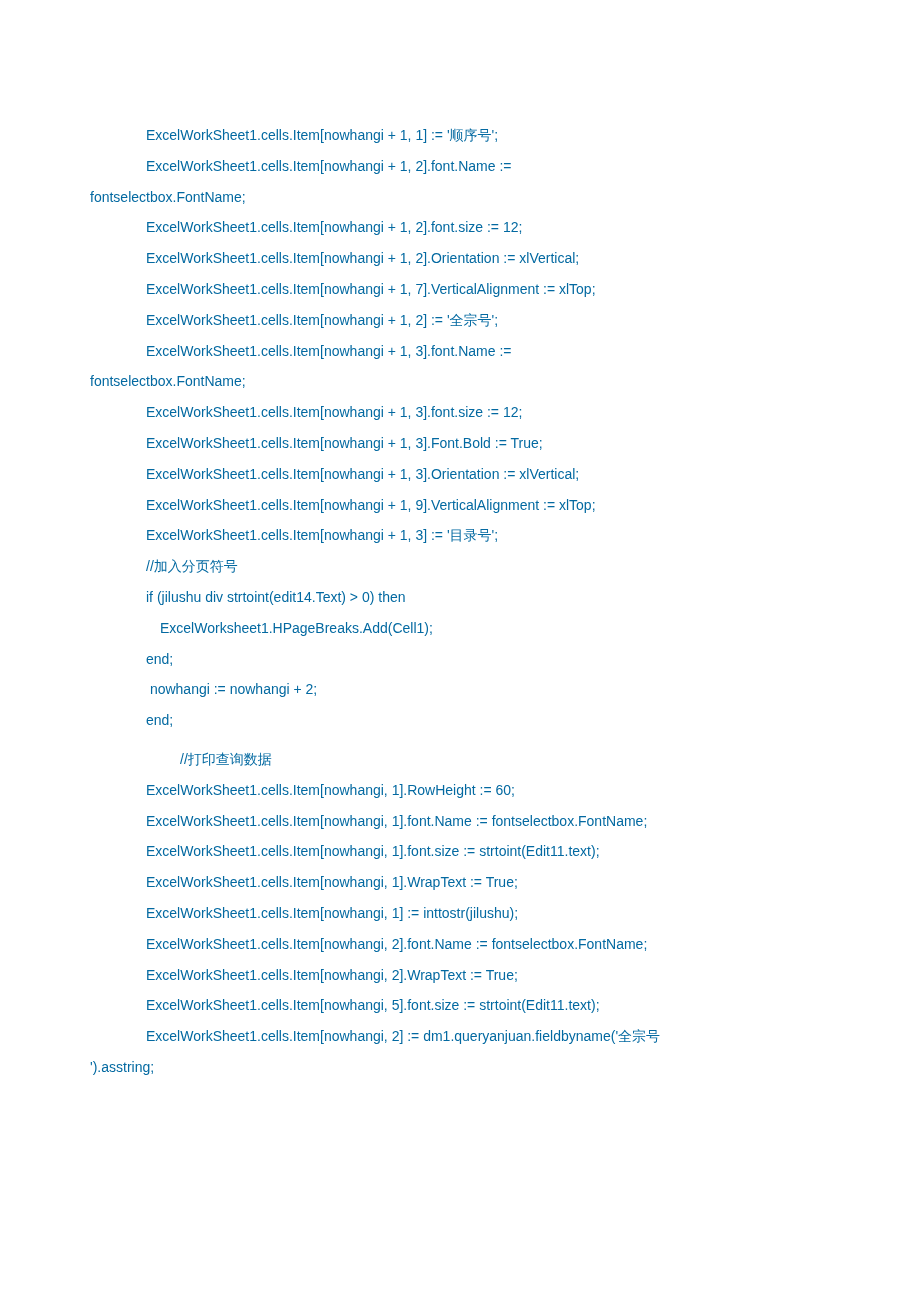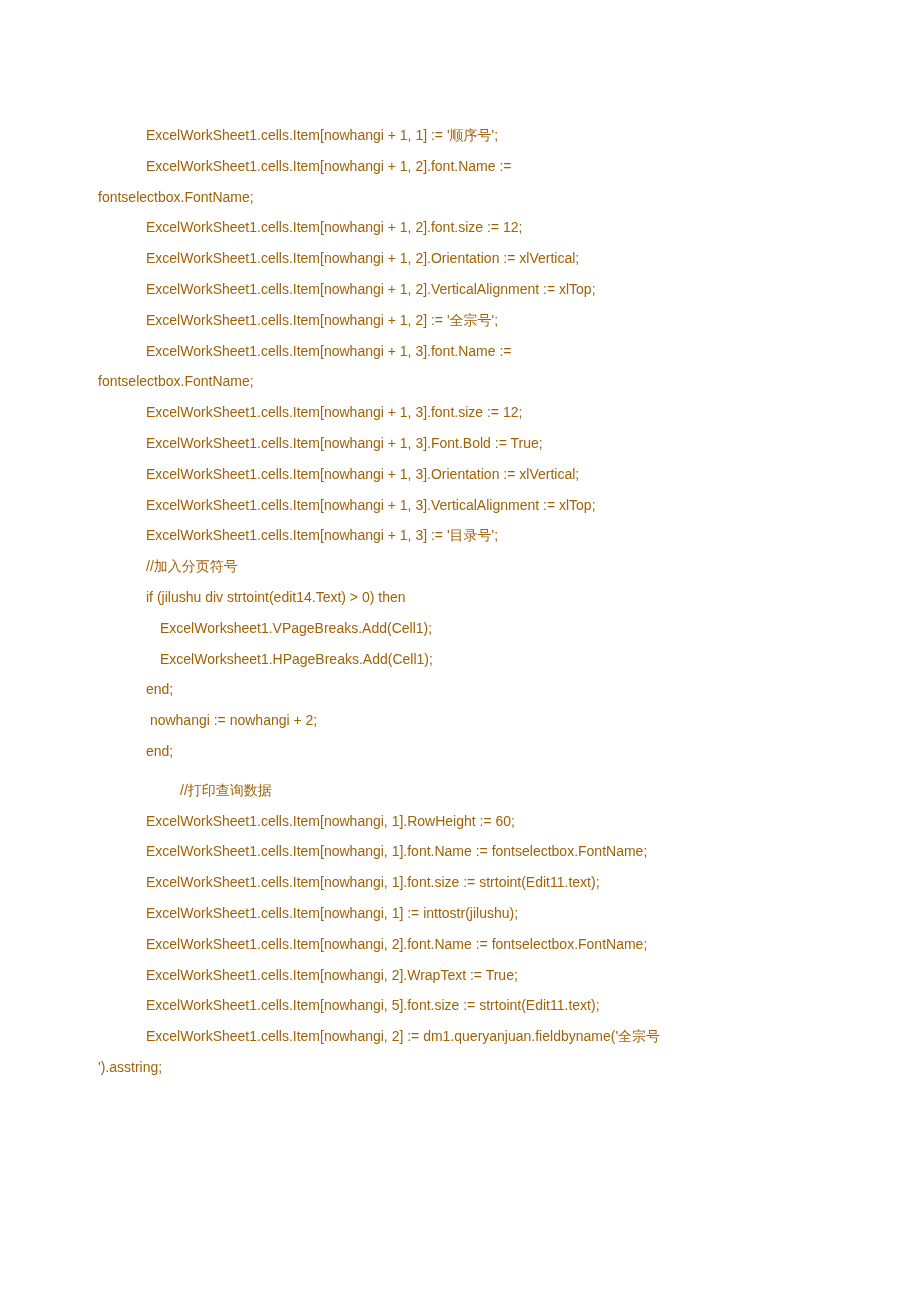--- a/index.html
+++ b/index.html
@@ -8,59 +8,59 @@
     padding: 0;
     font-family: Arial, "Microsoft YaHei", sans-serif;
     width: 920px;
   }
   .page {
     padding: 120px 90px 80px 90px;
     box-sizing: border-box;
   }
   .code-line {
     font-size: 14px;
-    color: #a16207;
+    color: #0369a1;
     line-height: 2.2;
     white-space: pre;
   }
   .indent-1 { padding-left: 56px; }
   .indent-2 { padding-left: 70px; }
   .indent-3 { padding-left: 90px; margin-top: 8px; }
-  .no-indent { padding-left: 0; margin-left: 8px; }
+  .no-indent { padding-left: 0; }
 </style>
 </head>
 <body>
 
 <div class="page">
   <div id="code-container">
       <div class="code-line indent-1">ExcelWorkSheet1.cells.Item[nowhangi + 1, 1] := '顺序号';</div>
       <div class="code-line indent-1">ExcelWorkSheet1.cells.Item[nowhangi + 1, 2].font.Name :=</div>
       <div class="code-line no-indent">fontselectbox.FontName;</div>
       <div class="code-line indent-1">ExcelWorkSheet1.cells.Item[nowhangi + 1, 2].font.size := 12;</div>
       <div class="code-line indent-1">ExcelWorkSheet1.cells.Item[nowhangi + 1, 2].Orientation := xlVertical;</div>
-      <div class="code-line indent-1">ExcelWorkSheet1.cells.Item[nowhangi + 1, 2].VerticalAlignment := xlTop;</div>
+      <div class="code-line indent-1">ExcelWorkSheet1.cells.Item[nowhangi + 1, 7].VerticalAlignment := xlTop;</div>
       <div class="code-line indent-1">ExcelWorkSheet1.cells.Item[nowhangi + 1, 2] := '全宗号';</div>
       <div class="code-line indent-1">ExcelWorkSheet1.cells.Item[nowhangi + 1, 3].font.Name :=</div>
       <div class="code-line no-indent">fontselectbox.FontName;</div>
       <div class="code-line indent-1">ExcelWorkSheet1.cells.Item[nowhangi + 1, 3].font.size := 12;</div>
       <div class="code-line indent-1">ExcelWorkSheet1.cells.Item[nowhangi + 1, 3].Font.Bold := True;</div>
       <div class="code-line indent-1">ExcelWorkSheet1.cells.Item[nowhangi + 1, 3].Orientation := xlVertical;</div>
-      <div class="code-line indent-1">ExcelWorkSheet1.cells.Item[nowhangi + 1, 3].VerticalAlignment := xlTop;</div>
+      <div class="code-line indent-1">ExcelWorkSheet1.cells.Item[nowhangi + 1, 9].VerticalAlignment := xlTop;</div>
       <div class="code-line indent-1">ExcelWorkSheet1.cells.Item[nowhangi + 1, 3] := '目录号';</div>
       <div class="code-line indent-1">//加入分页符号</div>
       <div class="code-line indent-1">if (jilushu div strtoint(edit14.Text) &gt; 0) then</div>
-      <div class="code-line indent-2">ExcelWorksheet1.VPageBreaks.Add(Cell1);</div>
       <div class="code-line indent-2">ExcelWorksheet1.HPageBreaks.Add(Cell1);</div>
       <div class="code-line indent-1">end;</div>
       <div class="code-line indent-1"> nowhangi := nowhangi + 2;</div>
       <div class="code-line indent-1">end;</div>
       <div class="code-line indent-3">//打印查询数据</div>
       <div class="code-line indent-1">ExcelWorkSheet1.cells.Item[nowhangi, 1].RowHeight := 60;</div>
       <div class="code-line indent-1">ExcelWorkSheet1.cells.Item[nowhangi, 1].font.Name := fontselectbox.FontName;</div>
       <div class="code-line indent-1">ExcelWorkSheet1.cells.Item[nowhangi, 1].font.size := strtoint(Edit11.text);</div>
+      <div class="code-line indent-1">ExcelWorkSheet1.cells.Item[nowhangi, 1].WrapText := True;</div>
       <div class="code-line indent-1">ExcelWorkSheet1.cells.Item[nowhangi, 1] := inttostr(jilushu);</div>
       <div class="code-line indent-1">ExcelWorkSheet1.cells.Item[nowhangi, 2].font.Name := fontselectbox.FontName;</div>
       <div class="code-line indent-1">ExcelWorkSheet1.cells.Item[nowhangi, 2].WrapText := True;</div>
       <div class="code-line indent-1">ExcelWorkSheet1.cells.Item[nowhangi, 5].font.size := strtoint(Edit11.text);</div>
       <div class="code-line indent-1">ExcelWorkSheet1.cells.Item[nowhangi, 2] := dm1.queryanjuan.fieldbyname('全宗号</div>
       <div class="code-line no-indent">').asstring;</div>
     </div>
 </div>
 
 </body></html>

